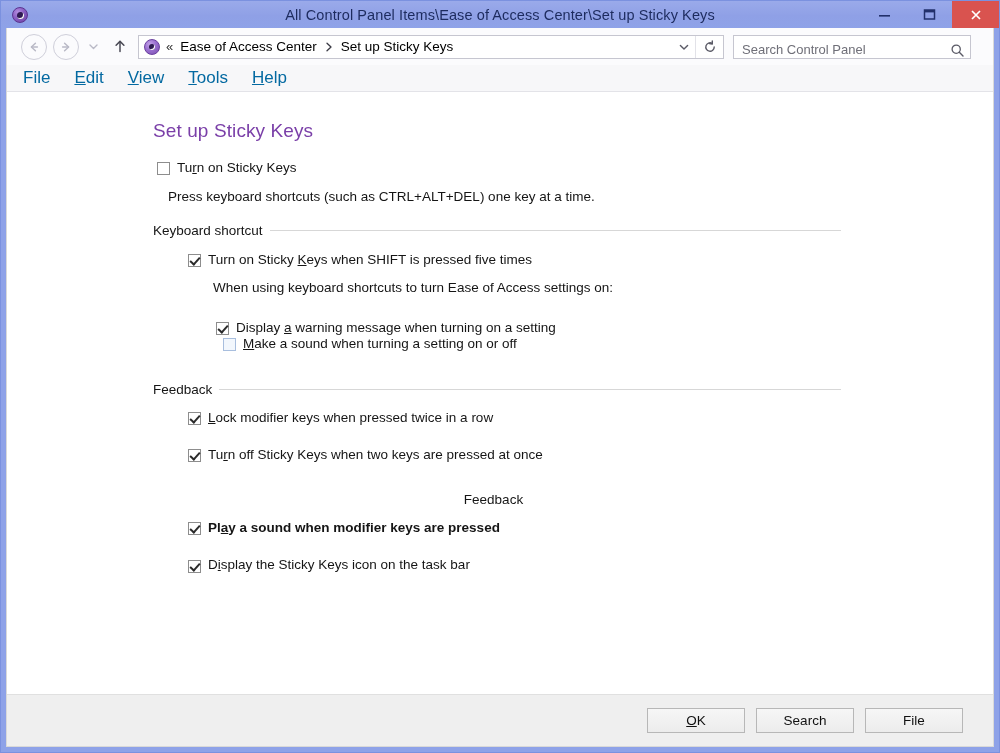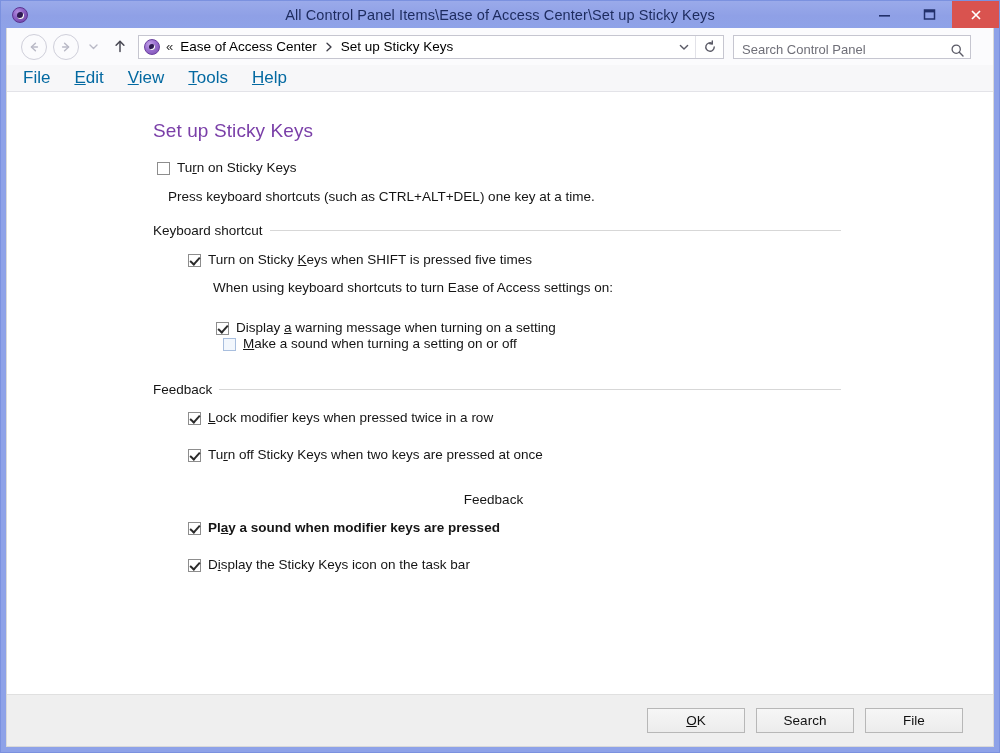--- a/index.html
+++ b/index.html
@@ -475,21 +475,21 @@
             <span class="cb-label">Tu<span class="ak">r</span>n off Sticky Keys when two keys are pressed at once</span>
           </div>
           <div class="group" style="top: 400px; flex-direction: column;">
             <span class="group-label">Feedback</span>
             <span class="group-rule"></span>
           </div>
           <div class="row" style="left: 181px; top: 428px; font-weight: bold;">
             <span class="cb checked"></span>
             <span class="cb-label">Pl<span class="ak">a</span>y a sound when modifier keys are pressed</span>
           </div>
-          <div class="row" style="left: 181px; top: 465px;">
+          <div class="row" style="left: 181px; top: 465px; align-items: flex-end;">
             <span class="cb checked"></span>
             <span class="cb-label">D<span class="ak">i</span>splay the Sticky Keys icon on the task bar</span>
           </div>
         </div>
     </div>
 
     <div id="footer">
         <div class="dlgbtn"><span class="ak">O</span>K</div>
         <div class="dlgbtn">Search</div>
         <div class="dlgbtn">File</div>

